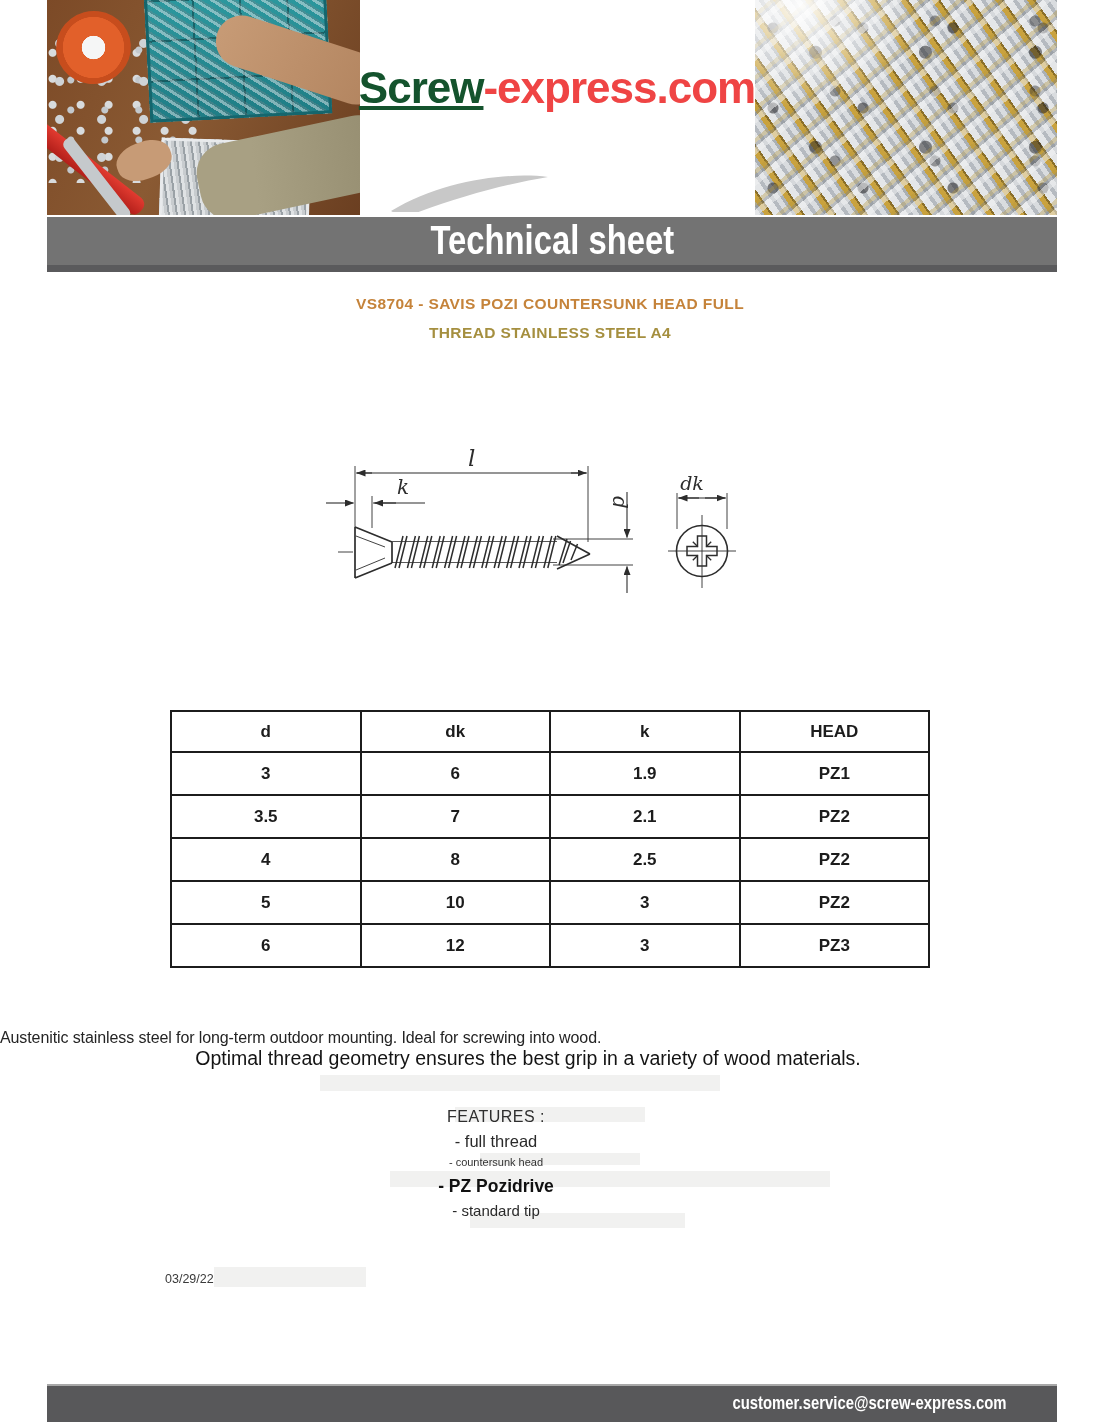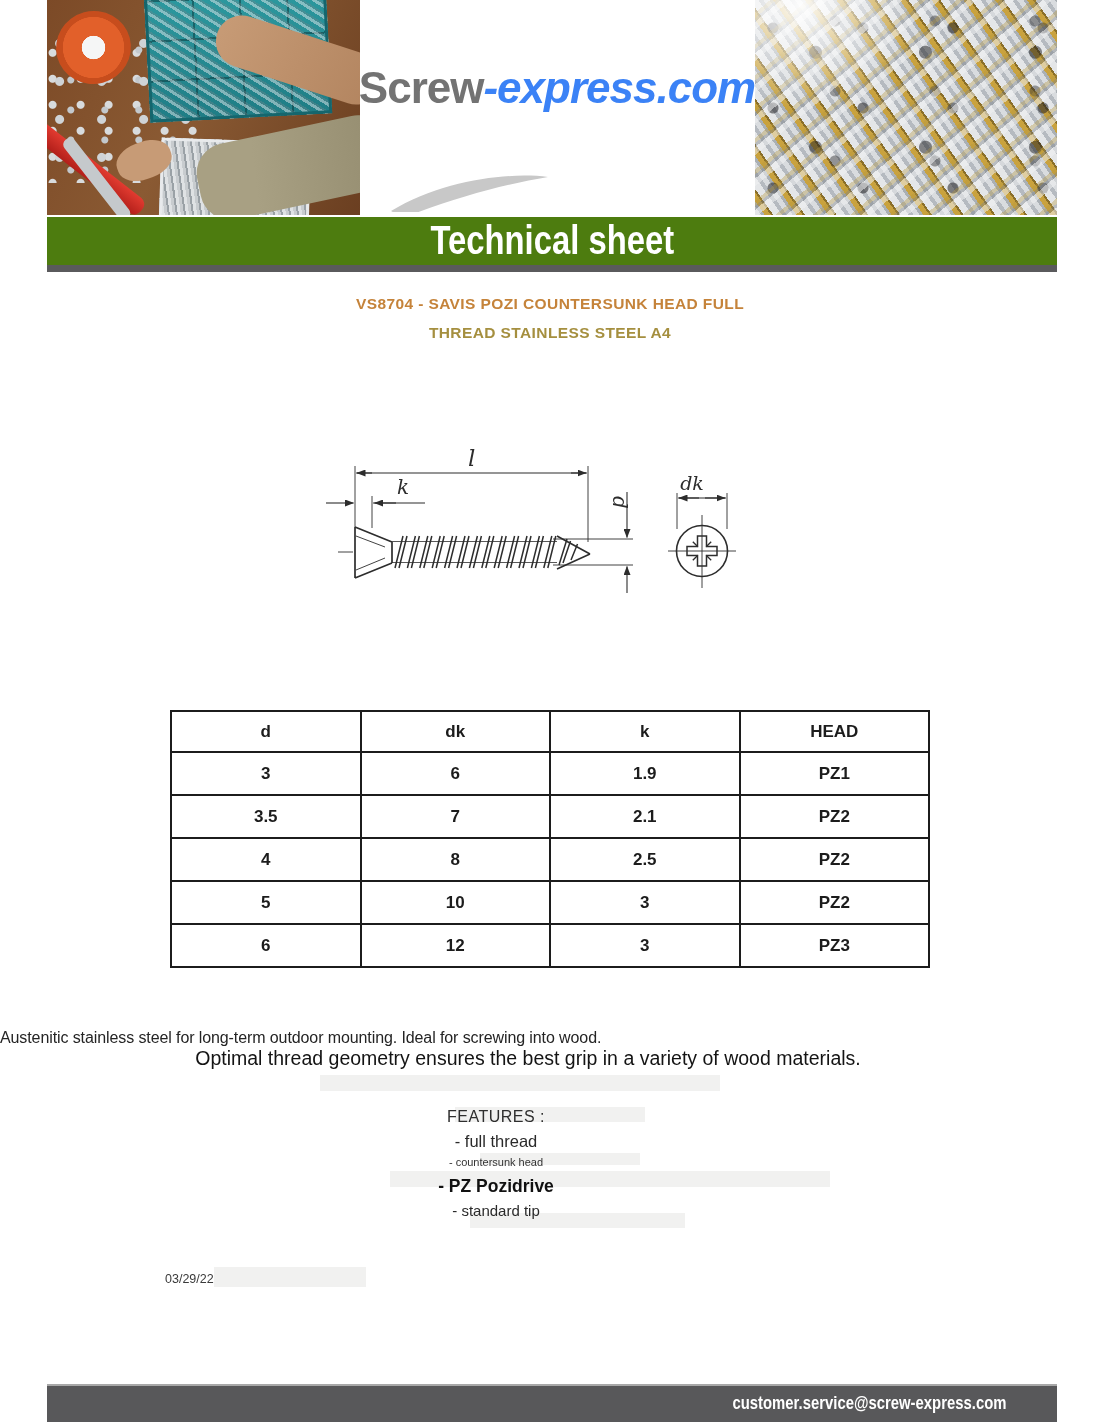--- a/index.html
+++ b/index.html
@@ -50,27 +50,27 @@
       repeating-linear-gradient(55deg, #d9dcdf 0 5px, #aab0b5 5px 8px, #c9a23e 8px 13px, #8a6f2a 13px 15px, #e4e6e8 15px 22px, #b5bac0 22px 26px);
     background-size: 90px 80px, 110px 95px, 100px 70px, auto; }
   .pr-cross { position:absolute; inset:0;
     background: repeating-linear-gradient(-40deg, rgba(240,241,242,.55) 0 6px, rgba(120,126,132,.4) 6px 9px, rgba(180,150,60,.35) 9px 13px, rgba(0,0,0,0) 13px 24px); }
   .pr-light { position:absolute; left:-25%; top:-45%; width:80%; height:95%;
     background: radial-gradient(closest-side, rgba(255,255,255,.95), rgba(255,255,255,0)); }
 
   
   .logo { position:absolute; left:358px; top:62px; width:398px; height:150px; text-align:center; }
   .logo-text { white-space:nowrap; font-size:44px; font-weight:bold; letter-spacing:-1px; line-height:52px; }
-  .logo-screw { color:#737373; }
-  .logo-express { color:#3b82f6; font-style:italic; }
+  .logo-screw { color:#14532d;text-decoration:underline; }
+  .logo-express { color:#ef4444; }
   .logo-swoosh { position:absolute; left:0; top:52px; width:398px; height:98px; }
 
   
   .banner { position:absolute; left:47px; top:217px; width:1010px; height:48px;
-    background:#4d7c0f; text-align:center; color:#fff; }
+    background:#737373; text-align:center; color:#fff; }
   .banner-text { display:inline-block; font-size:41px; font-weight:bold; line-height:47px;
     transform:scaleX(.8); white-space:nowrap; }
   .banner-strip { position:absolute; left:47px; top:265px; width:1010px; height:7px; background:#5a5a5c; }
 
   
   .product-title { position:absolute; left:0; top:295px; width:1100px; text-align:center;
     font-weight:bold; letter-spacing:.4px; }
   .pt1 { font-size:15.5px; color:#c5833a; margin-bottom:11px; }
   .pt2 { font-size:15.5px; color:#a58f3f; }
 

